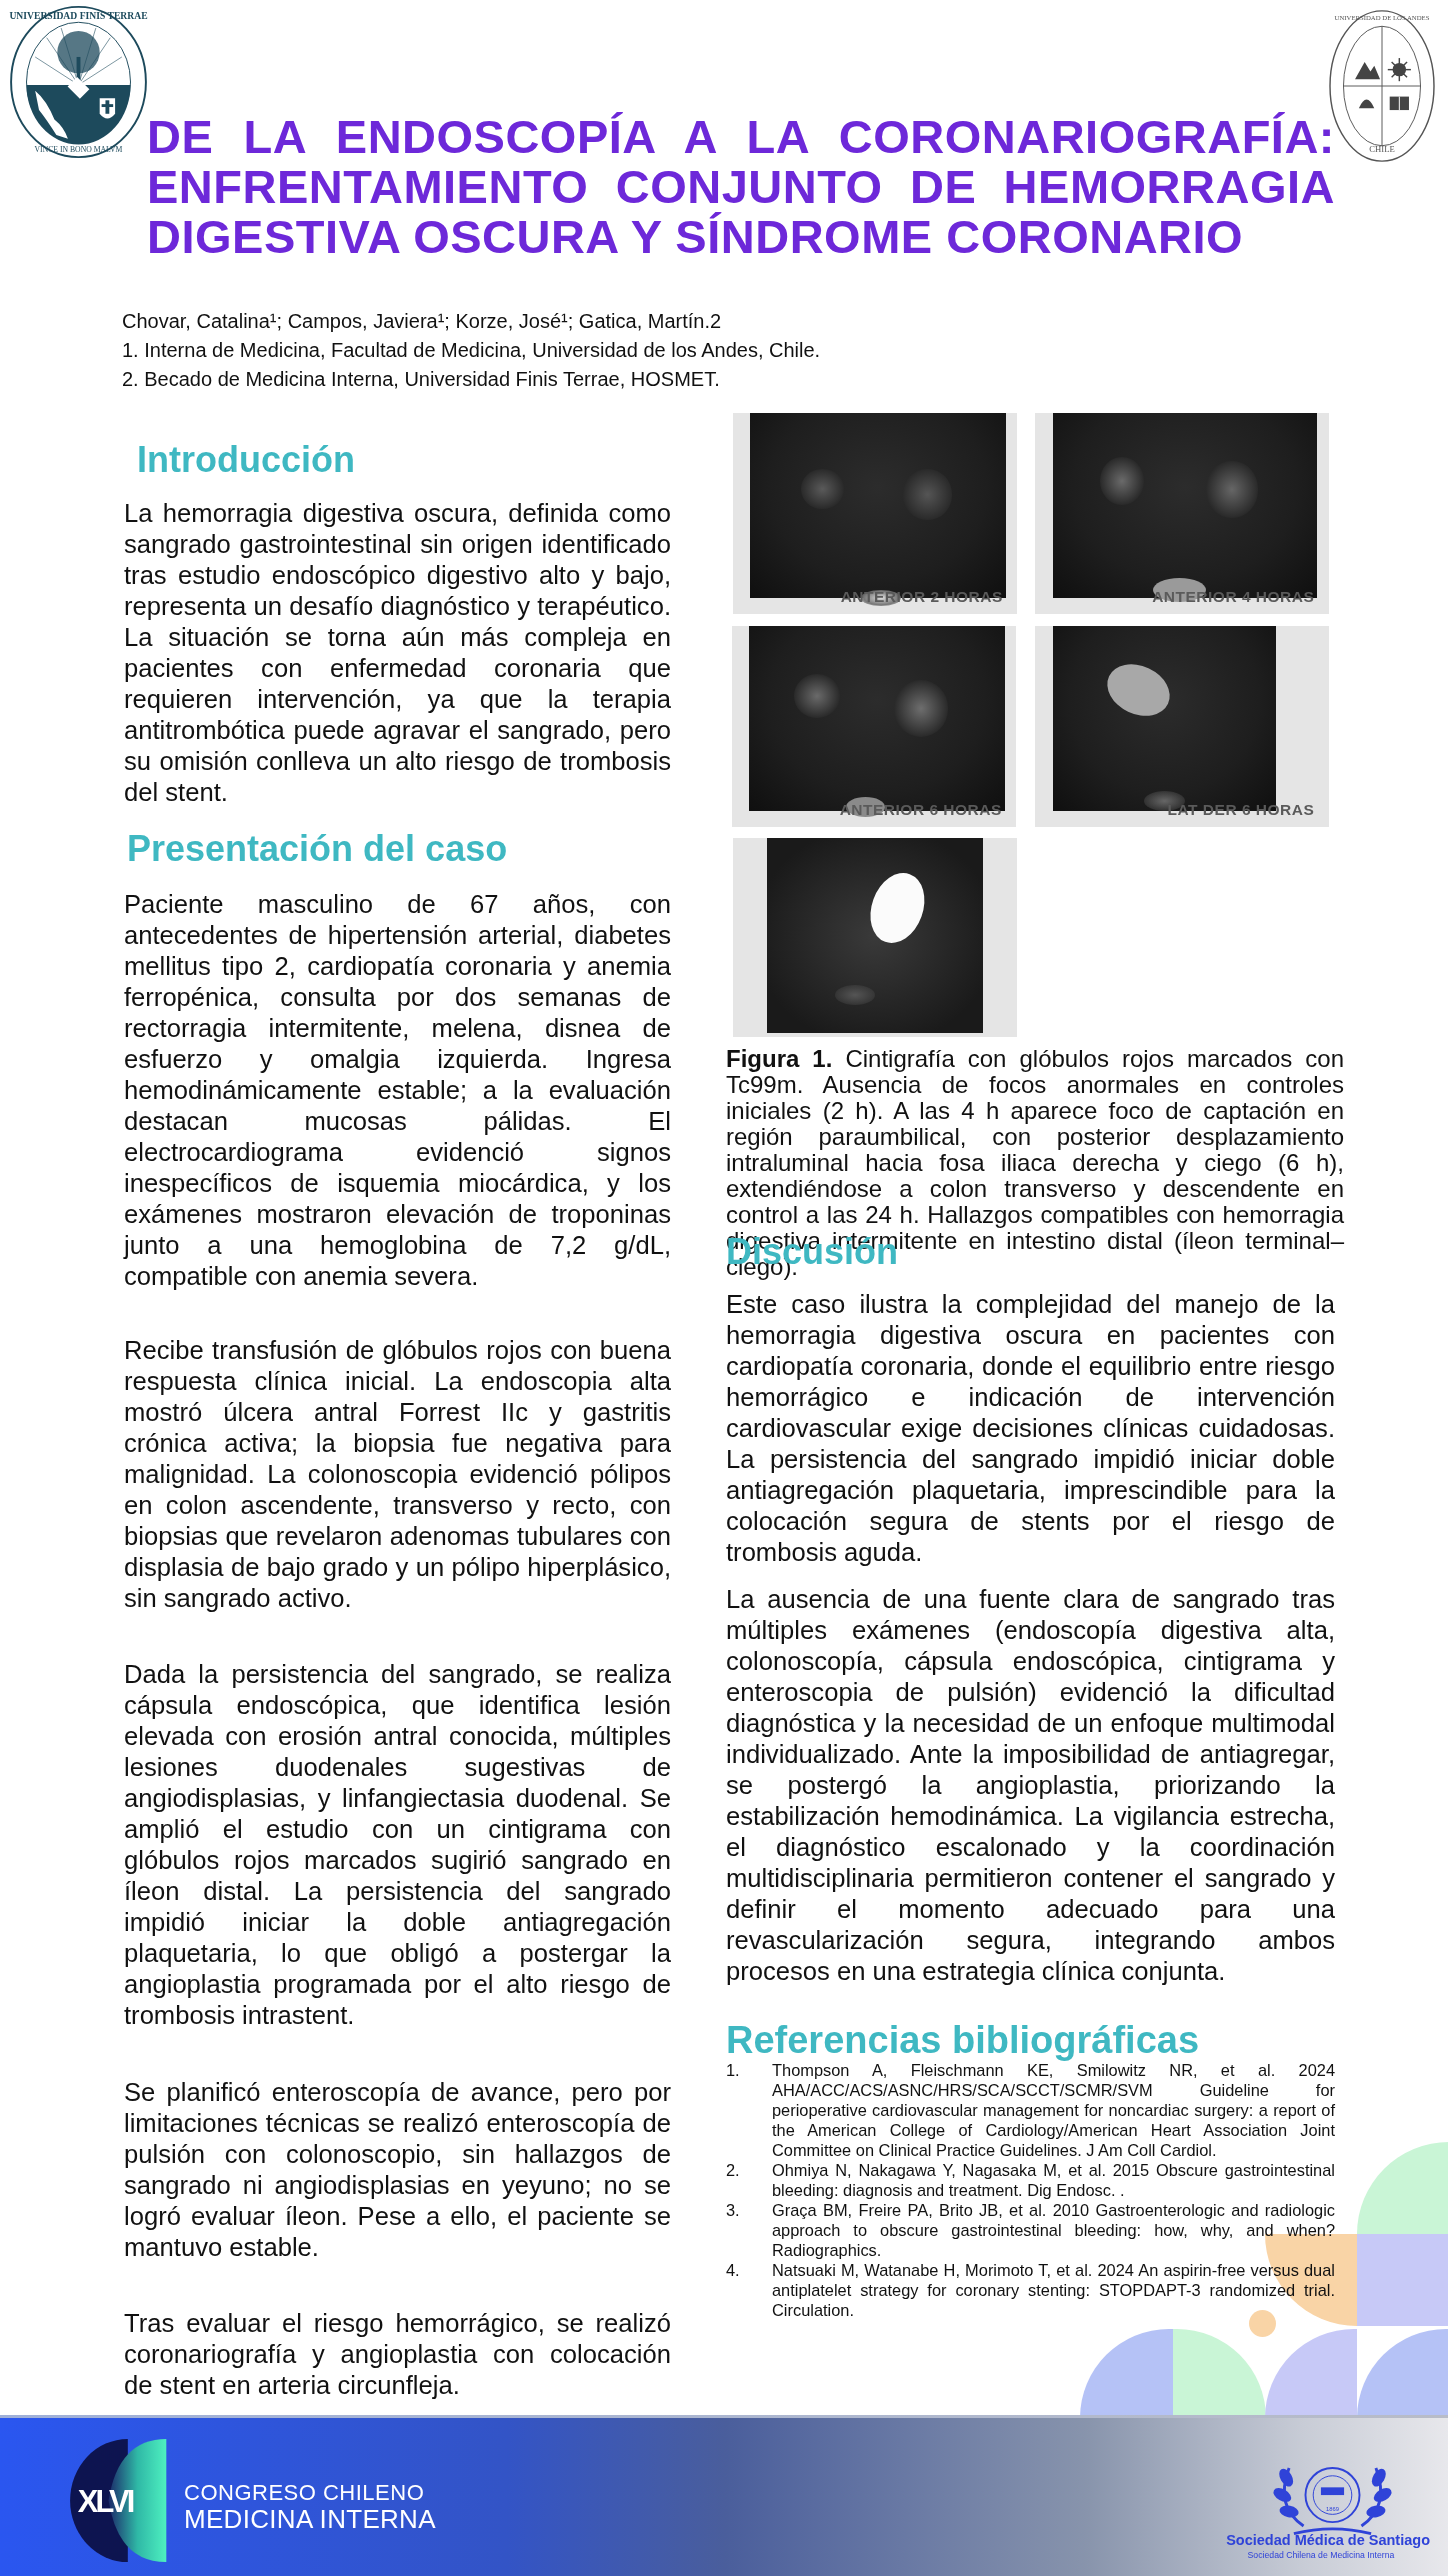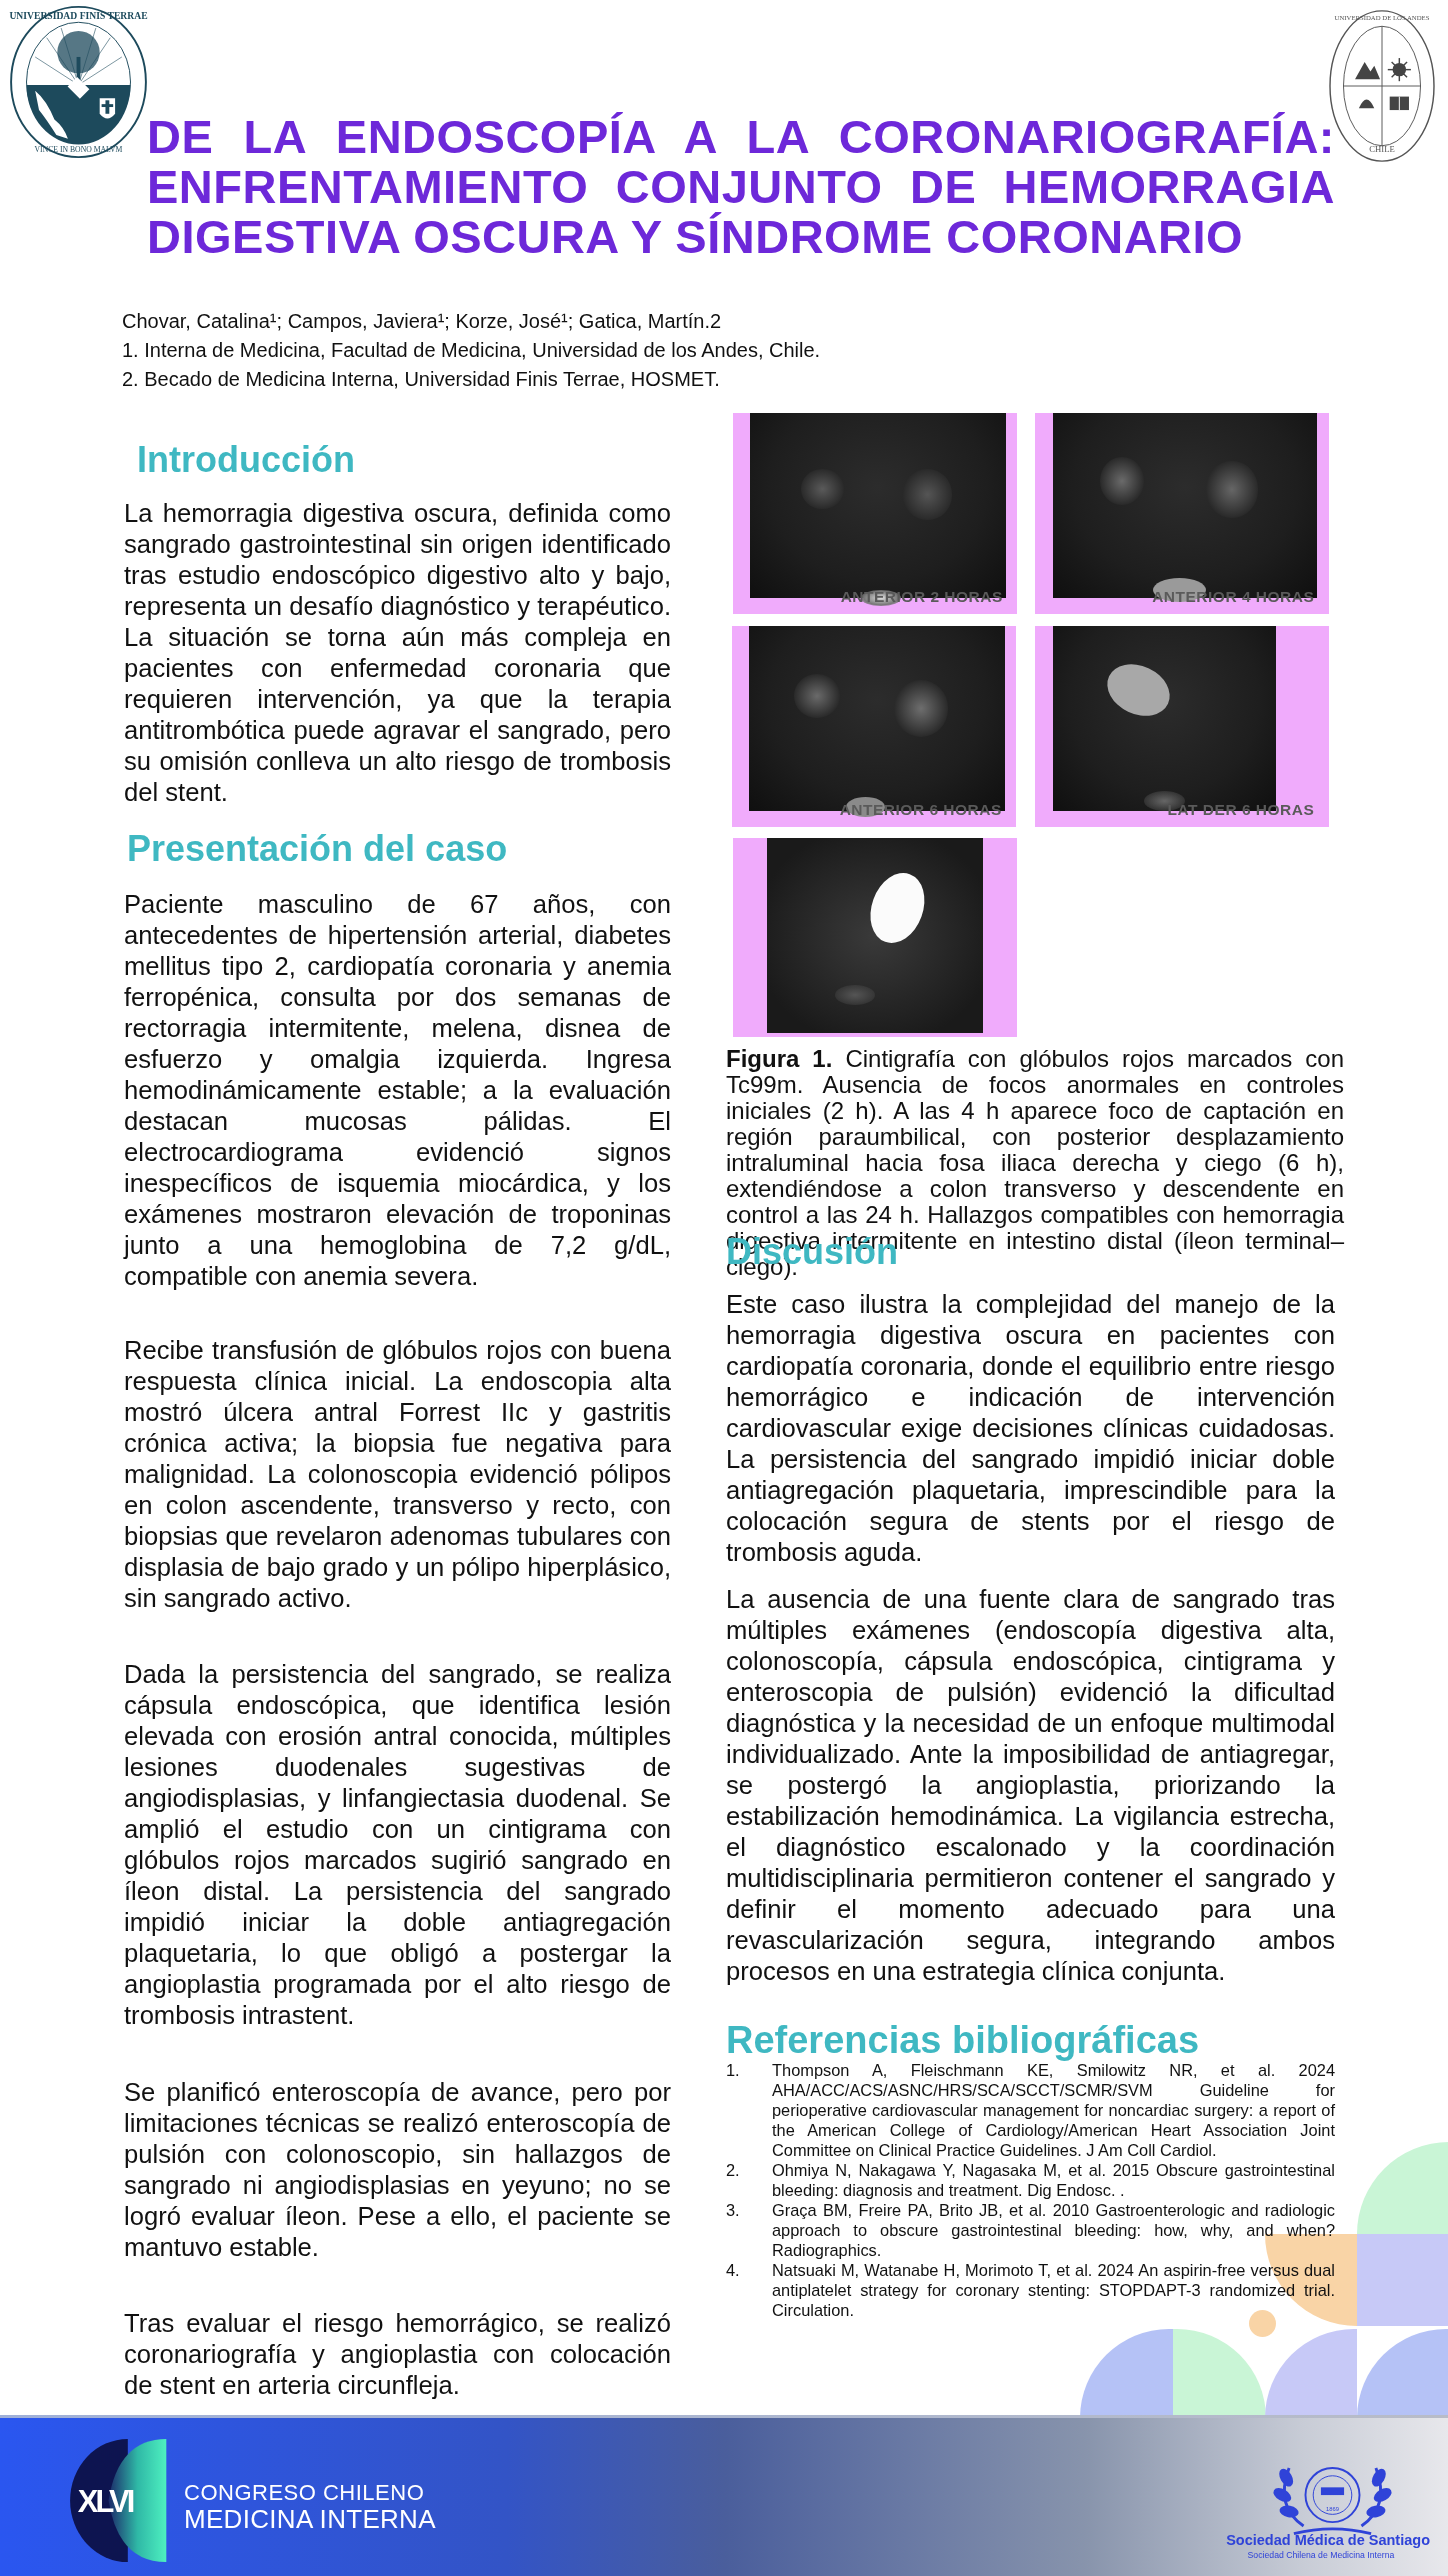--- a/index.html
+++ b/index.html
@@ -19,21 +19,21 @@
   .authors div { white-space:nowrap; }
 
   .h2 { position:absolute; font-weight:bold; color:#3fb8c2; font-size:36px; line-height:42px; }
   .para {
     position:absolute; font-size:25.6px; line-height:31px; color:#111;
     text-align:justify;
   }
   .col-left { left:124px; width:547px; }
   .col-right { left:726px; width:609px; }
   .scan {
-    position:absolute; background:#f0abfc; overflow:hidden;
+    position:absolute; background:#e5e5e5; overflow:hidden;
   }
   .scan .body-glow { position:absolute; left:6%; right:4%; top:0; bottom:8%; background:radial-gradient(ellipse at 50% 40%, #2c2c2c 0%, #1e1e1e 60%, #0f0f0f 100%); }
   .scan .blob { position:absolute; border-radius:50%; }
   .scan .lbl {
     position:absolute; bottom:4%; right:5%; font-weight:bold; font-size:15.5px;
     color:#5a5a5a; letter-spacing:0.5px; white-space:nowrap;
   }
 
   .caption {
     position:absolute; left:726px; top:1046px; width:618px;

